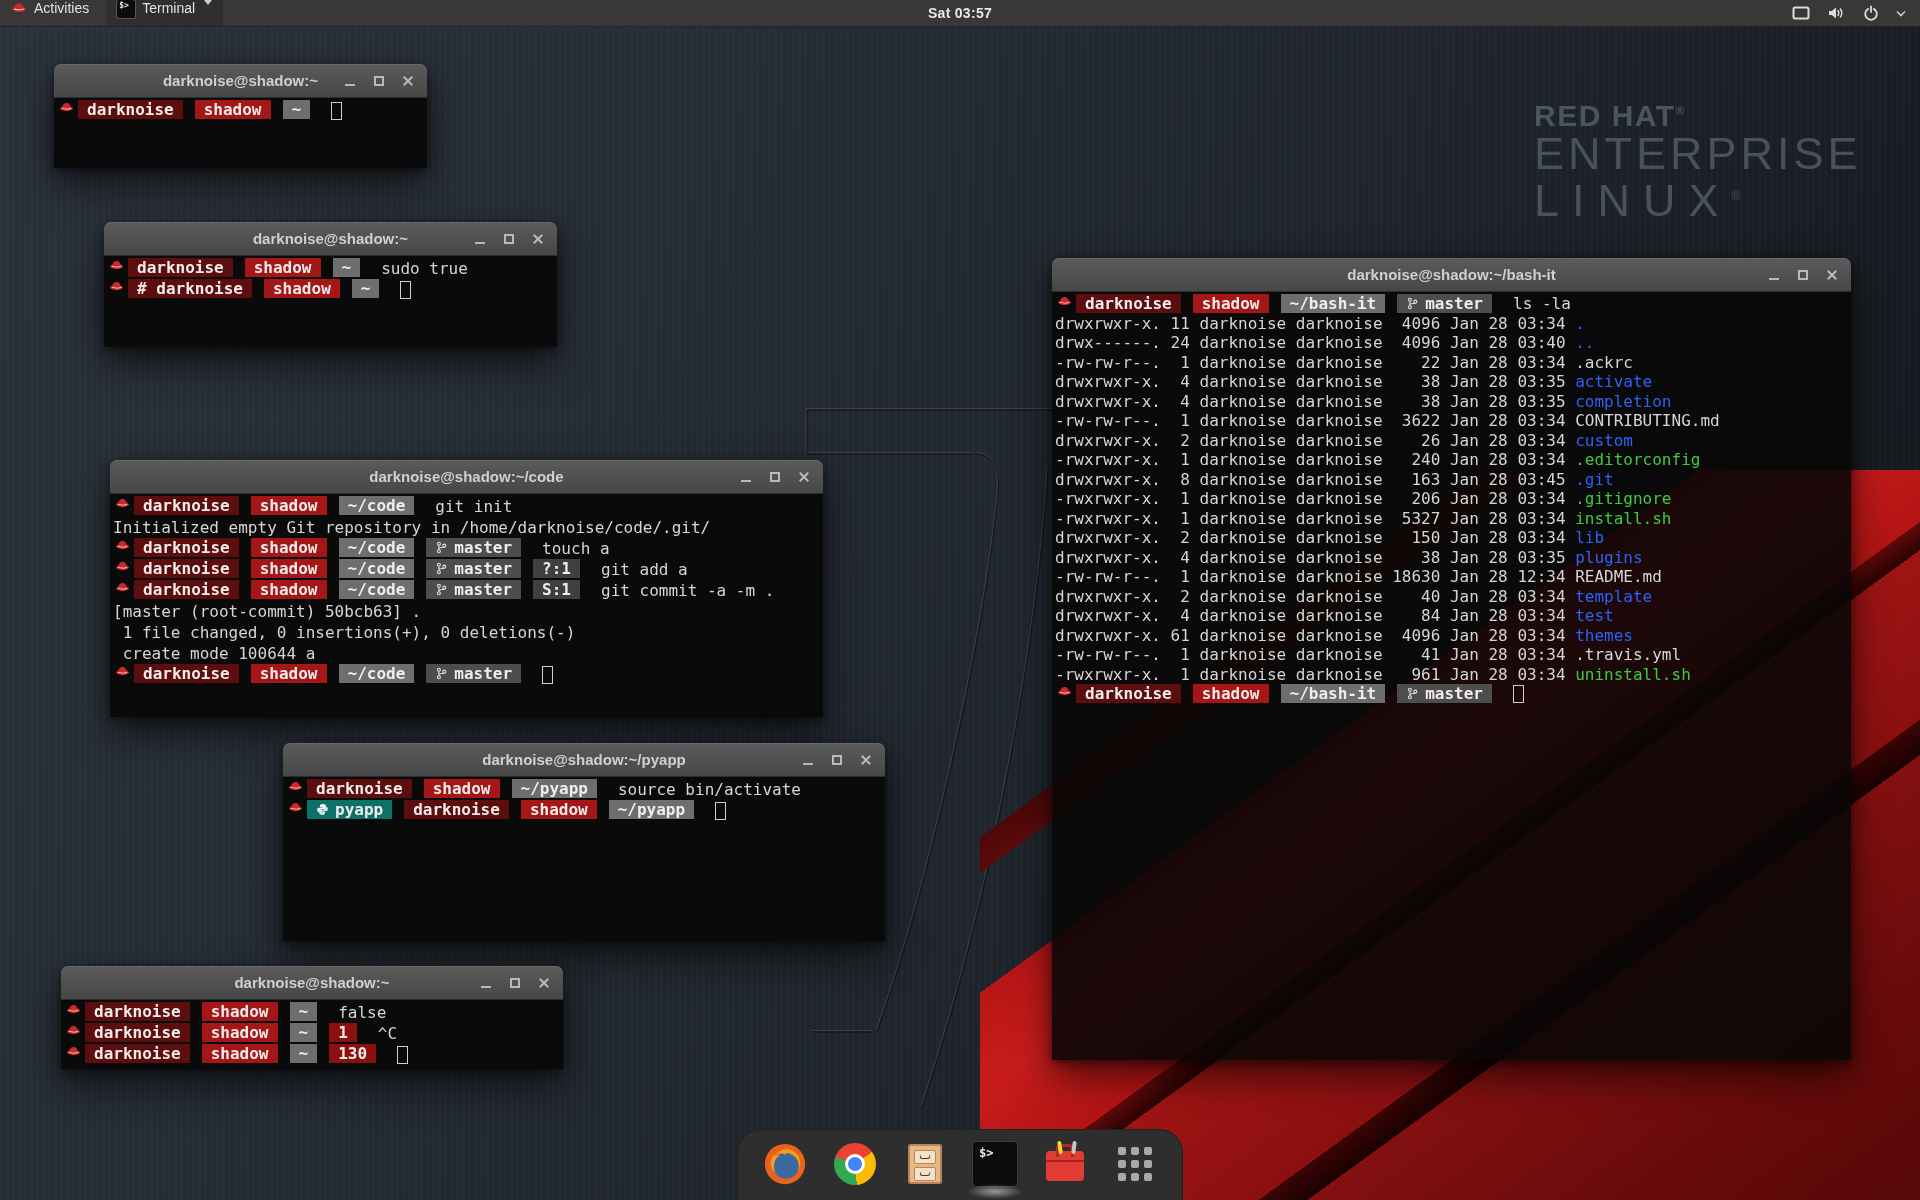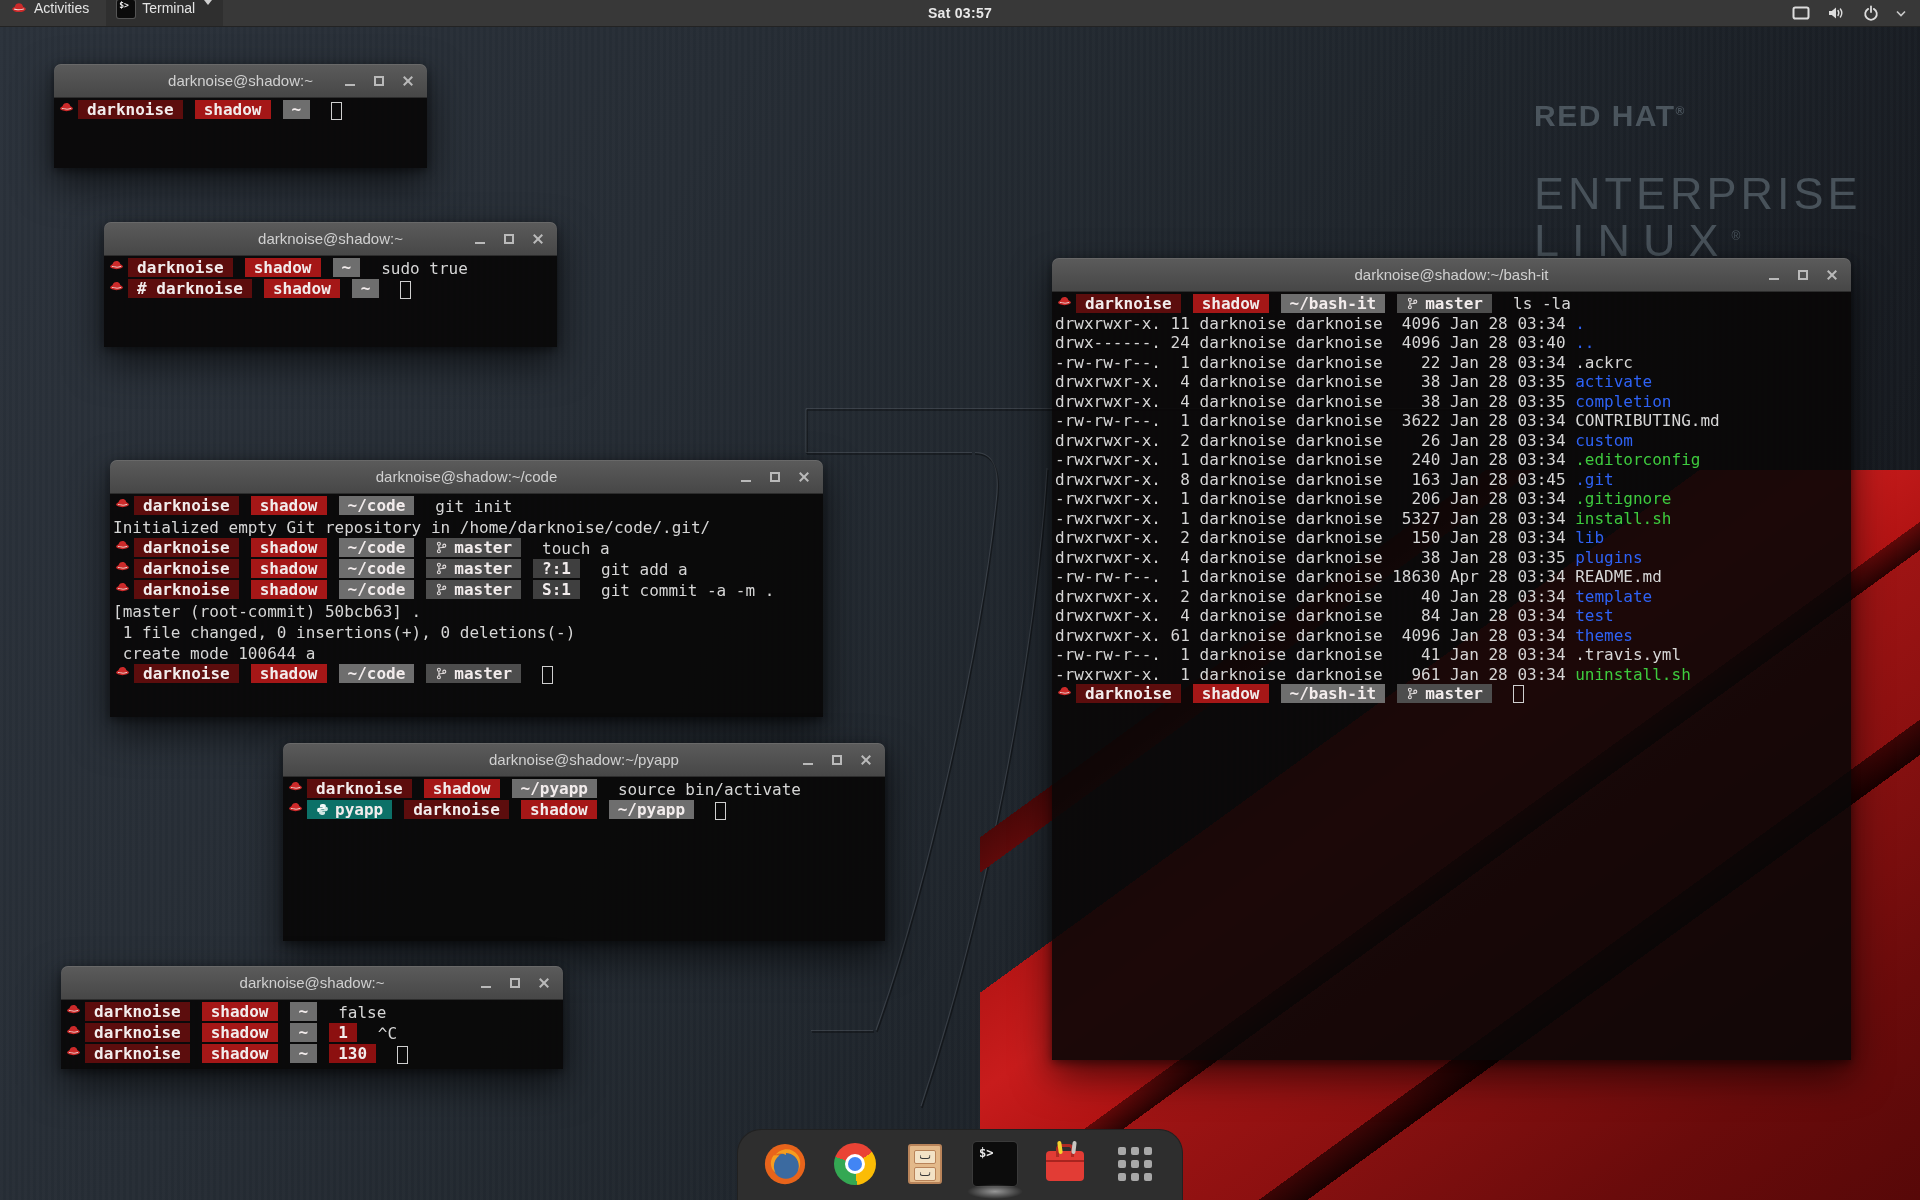--- a/index.html
+++ b/index.html
@@ -14,41 +14,41 @@
       rgba(0,0,0,0) 0%, rgba(0,0,0,0) 26%,
       #4c0808 26%, #5e0a0a 28.5%,
       rgba(0,0,0,0) 28.5%, rgba(0,0,0,0) 37%,
       #b81616 37%, #c81c1c 44%, #b31414 52%,
       #600909 52%, #2a0303 54%,
       #9e1414 54%, #8c1010 66%,
       #3c0505 66%, #190101 68.5%,
       #841010 68.5%, #6a0b0b 84%, #570808 100%);}
   #brand{position:absolute;left:1534px;top:100px;z-index:1;color:#4b555d;pointer-events:none;line-height:1.04;}
   #brand .b1{font-size:30px;font-weight:bold;letter-spacing:1.5px;}
-  #brand .b2{font-size:45px;font-weight:300;letter-spacing:4px;color:#48525a;margin-top:40px;}
+  #brand .b2{font-size:45px;font-weight:300;letter-spacing:4px;color:#48525a;}
   #brand .b3{font-size:45px;font-weight:300;letter-spacing:13px;color:#48525a;}
   #brand sup{font-size:12px;letter-spacing:0;}
   
   #topbar{position:absolute;left:0;top:0;width:1920px;height:26px;background:#383838;border-bottom:1px solid #232323;
     z-index:50;display:flex;align-items:center;color:#e3e3e3;font-size:14px;}
   .tb-item{height:100%;display:flex;align-items:flex-start;gap:7px;padding:0 11px;cursor:pointer;}
   #tb-appmenu{margin-left:6px;background:#2f2f2f;}
   .mini-term{width:18px;height:18px;background:#0b0b0b;border-radius:2px;position:relative;box-shadow:0 0 0 1px #555;}
   .mini-term span{position:absolute;top:1px;left:2px;font:bold 8px "DejaVu Sans Mono",monospace;color:#eee;}
   .tb-caret{width:0;height:0;border-left:4px solid transparent;border-right:4px solid transparent;border-top:5px solid #cfcfcf;margin-left:2px;}
   #tb-clock{position:absolute;left:50%;transform:translateX(-50%);font-weight:bold;color:#e8e8e8;letter-spacing:.3px;}
   #tb-status{margin-left:auto;display:flex;align-items:center;gap:17px;padding:0 14px;height:100%;cursor:pointer;}
   #tb-status svg{display:block;}
   
   .window{position:absolute;z-index:10;display:flex;flex-direction:column;border-radius:8px 8px 2px 2px;
     box-shadow:0 16px 38px rgba(0,0,0,.6),0 3px 10px rgba(0,0,0,.45);}
   .titlebar{flex:0 0 33px;height:33px;background:linear-gradient(#5b5b5b,#474747);border-bottom:1px solid #2d2d2d;
     border-radius:7px 7px 0 0;position:relative;display:flex;align-items:center;justify-content:center;
     box-shadow:inset 0 1px rgba(255,255,255,.09);cursor:default;}
-  .title{font-size:15px;font-weight:normal;color:#d0d0d0;text-align:right;}
+  .title{font-size:15px;font-weight:bold;color:#d0d0d0;text-align:right;}
   .controls{position:absolute;right:9px;top:0;height:100%;display:flex;align-items:center;gap:9px;}
   .wbtn{width:20px;height:20px;position:relative;cursor:pointer;opacity:.85;}
   .wbtn.min::after{content:"";position:absolute;left:5px;right:5px;bottom:5px;height:2px;background:#cdcdcd;}
   .wbtn.max::after{content:"";position:absolute;inset:5px;border:2px solid #cdcdcd;}
   .wbtn.close::before,.wbtn.close::after{content:"";position:absolute;left:4px;right:4px;top:9px;height:2px;background:#cdcdcd;}
   .wbtn.close::before{transform:rotate(45deg);} .wbtn.close::after{transform:rotate(-45deg);}
   .term-content{flex:1;background:rgba(9,7,7,.93);overflow:hidden;padding:2px 2px 0 3px;
     font-family:"DejaVu Sans Mono",monospace;font-size:16px;color:#d6d6d6;}
   .tline{height:21px;display:flex;align-items:flex-start;white-space:pre;}
   .tline.out{display:block;line-height:21px;}
@@ -345,21 +345,21 @@
         <div class="tline out"><span>drwxrwxr-x.  4 darknoise darknoise    38 Jan 28 03:35 </span><span style="color: rgb(46, 98, 245);">activate</span></div>
         <div class="tline out"><span>drwxrwxr-x.  4 darknoise darknoise    38 Jan 28 03:35 </span><span style="color: rgb(46, 98, 245);">completion</span></div>
         <div class="tline out"><span>-rw-rw-r--.  1 darknoise darknoise  3622 Jan 28 03:34 </span><span style="color: rgb(214, 214, 214);">CONTRIBUTING.md</span></div>
         <div class="tline out"><span>drwxrwxr-x.  2 darknoise darknoise    26 Jan 28 03:34 </span><span style="color: rgb(46, 98, 245);">custom</span></div>
         <div class="tline out"><span>-rwxrwxr-x.  1 darknoise darknoise   240 Jan 28 03:34 </span><span style="color: rgb(62, 203, 62);">.editorconfig</span></div>
         <div class="tline out"><span>drwxrwxr-x.  8 darknoise darknoise   163 Jan 28 03:45 </span><span style="color: rgb(46, 98, 245);">.git</span></div>
         <div class="tline out"><span>-rwxrwxr-x.  1 darknoise darknoise   206 Jan 28 03:34 </span><span style="color: rgb(62, 203, 62);">.gitignore</span></div>
         <div class="tline out"><span>-rwxrwxr-x.  1 darknoise darknoise  5327 Jan 28 03:34 </span><span style="color: rgb(62, 203, 62);">install.sh</span></div>
         <div class="tline out"><span>drwxrwxr-x.  2 darknoise darknoise   150 Jan 28 03:34 </span><span style="color: rgb(46, 98, 245);">lib</span></div>
         <div class="tline out"><span>drwxrwxr-x.  4 darknoise darknoise    38 Jan 28 03:35 </span><span style="color: rgb(46, 98, 245);">plugins</span></div>
-        <div class="tline out"><span>-rw-rw-r--.  1 darknoise darknoise 18630 Apr 28 03:34 </span><span style="color: rgb(214, 214, 214);">README.md</span></div>
+        <div class="tline out"><span>-rw-rw-r--.  1 darknoise darknoise 18630 Jan 28 12:34 </span><span style="color: rgb(214, 214, 214);">README.md</span></div>
         <div class="tline out"><span>drwxrwxr-x.  2 darknoise darknoise    40 Jan 28 03:34 </span><span style="color: rgb(46, 98, 245);">template</span></div>
         <div class="tline out"><span>drwxrwxr-x.  4 darknoise darknoise    84 Jan 28 03:34 </span><span style="color: rgb(46, 98, 245);">test</span></div>
         <div class="tline out"><span>drwxrwxr-x. 61 darknoise darknoise  4096 Jan 28 03:34 </span><span style="color: rgb(46, 98, 245);">themes</span></div>
         <div class="tline out"><span>-rw-rw-r--.  1 darknoise darknoise    41 Jan 28 03:34 </span><span style="color: rgb(214, 214, 214);">.travis.yml</span></div>
         <div class="tline out"><span>-rwxrwxr-x.  1 darknoise darknoise   961 Jan 28 03:34 </span><span style="color: rgb(62, 203, 62);">uninstall.sh</span></div>
         <div class="tline cmd"><span class="lhat"><svg viewBox="0 0 16 12">
               <ellipse cx="8" cy="8.6" rx="6.8" ry="2.9" fill="#cc2a2a"></ellipse>
               <path d="M3.4 8.2c.4-2.4 1-5.4 4.6-5.4 3.4 0 4 2.8 4.5 5.2z" fill="#cc2a2a"></path>
               <path d="M3.6 8.1c1.3.9 7.6 1 8.8-.1l.9.6c-1.5 1.4-8.9 1.4-10.5.1z" fill="#efe7e2"></path>
             </svg></span><span class="seg" style="background: rgb(92, 13, 13);"><span>darknoise</span></span><span class="sep" style="background: linear-gradient(120deg, rgb(92, 13, 13) 44%, rgba(25, 2, 2, 0.55) 44%, rgba(25, 2, 2, 0.55) 56%, rgb(165, 23, 23) 56%);"></span><span class="seg" style="background: rgb(165, 23, 23);"><span>shadow</span></span><span class="sep" style="background: linear-gradient(120deg, rgb(165, 23, 23) 44%, rgba(25, 2, 2, 0.55) 44%, rgba(25, 2, 2, 0.55) 56%, rgb(110, 110, 110) 56%);"></span><span class="seg" style="background: rgb(110, 110, 110);"><span>~/bash-it</span></span><span class="sep" style="background: linear-gradient(120deg, rgb(110, 110, 110) 44%, rgba(25, 2, 2, 0.55) 44%, rgba(25, 2, 2, 0.55) 56%, rgb(77, 77, 77) 56%);"></span><span class="seg" style="background: rgb(77, 77, 77);"><span class="segicon"><svg viewBox="0 0 12 14" fill="none" stroke="#e3dede" stroke-width="1.2">

